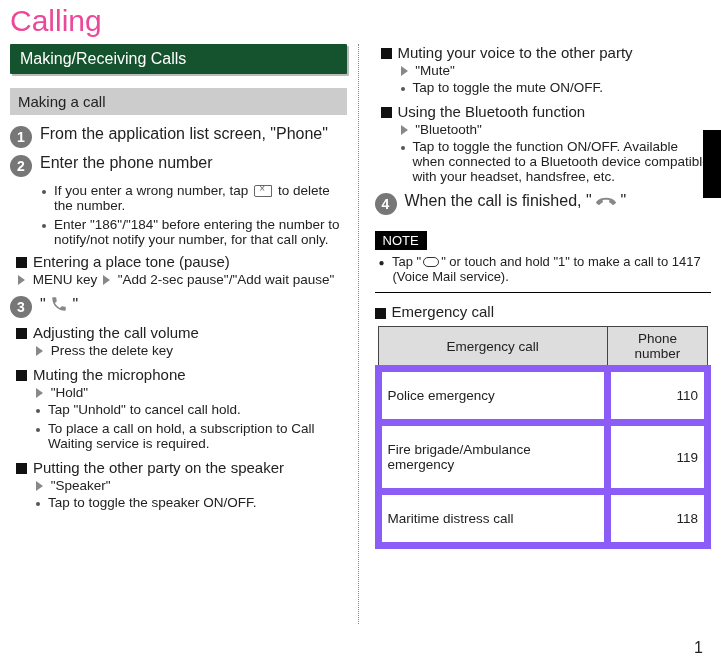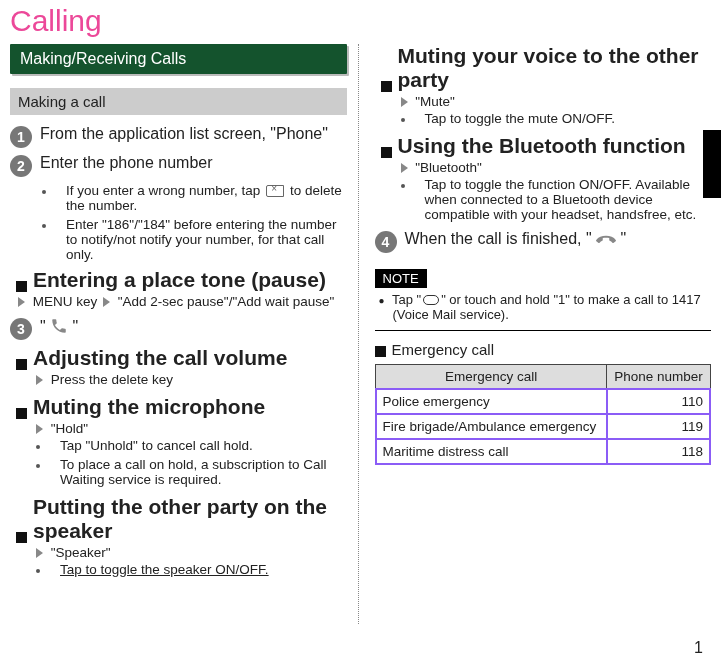--- a/index.html
+++ b/index.html
@@ -76,36 +76,35 @@
   }
   .step-body {
     margin-left: 30px;
     font-size: 13.5px;
     color: #222;
   }
   .bullet-row {
     display: flex;
     align-items: flex-start;
     margin: 2px 0 4px 0;
-    gap: 12px;
   }
   .dot {
     width: 4px; height: 4px; border-radius: 50%;
     background: #555;
     margin: 7px 8px 0 2px;
     flex-shrink: 0;
   }
   .sub-block {
     margin: 6px 0 8px 0;
   }
   .sub-head {
     display: flex;
-    align-items: flex-end;
-    font-size: 21px;
-    font-weight: 700;
+    align-items: flex-start;
+    font-size: 15px;
+    font-weight: 400;
     margin-left: 6px;
   }
   .sq {
     width: 11px; height: 11px;
     background: #111;
     margin: 4px 6px 0 0;
     flex-shrink: 0;
   }
   .arrow-tri {
     display: inline-block;
@@ -158,22 +157,22 @@
     font-size: 13.5px;
   }
   table.em th {
     background: #ddd;
     font-weight: 500;
     padding: 4px 6px;
     border: 1px solid #444;
     text-align: center;
   }
   table.em td {
-    padding: 4px 6px;
-    border: 2px solid #8b5cf6;
+    padding: 16px 6px;
+    border: 7px solid #8b5cf6;
   }
   table.em td.num { text-align: right; }
   .side-tab {
     position: absolute;
     right: 0;
     top: 130px;
     width: 18px;
     height: 68px;
     background: #000;
   }
@@ -306,21 +305,21 @@
     </div>
 
     <div class="sub-block">
       <div class="sub-head">
         <span class="sq"></span>
         <span>Putting the other party on the speaker</span>
       </div>
       <div class="arrow-line">
         <span class="arrow-tri"></span><span> "Speaker"</span>
       </div>
-      <div class="step-body" style="margin-left:24px;text-decoration:underline;">
+      <div class="step-body" style="margin-left:24px;">
         <div class="bullet-row">
           <div class="dot"></div>
           <div>Tap to toggle the speaker ON/OFF.</div>
         </div>
       </div>
     </div>
   </div>
 
   <div class="col col-right">
     

